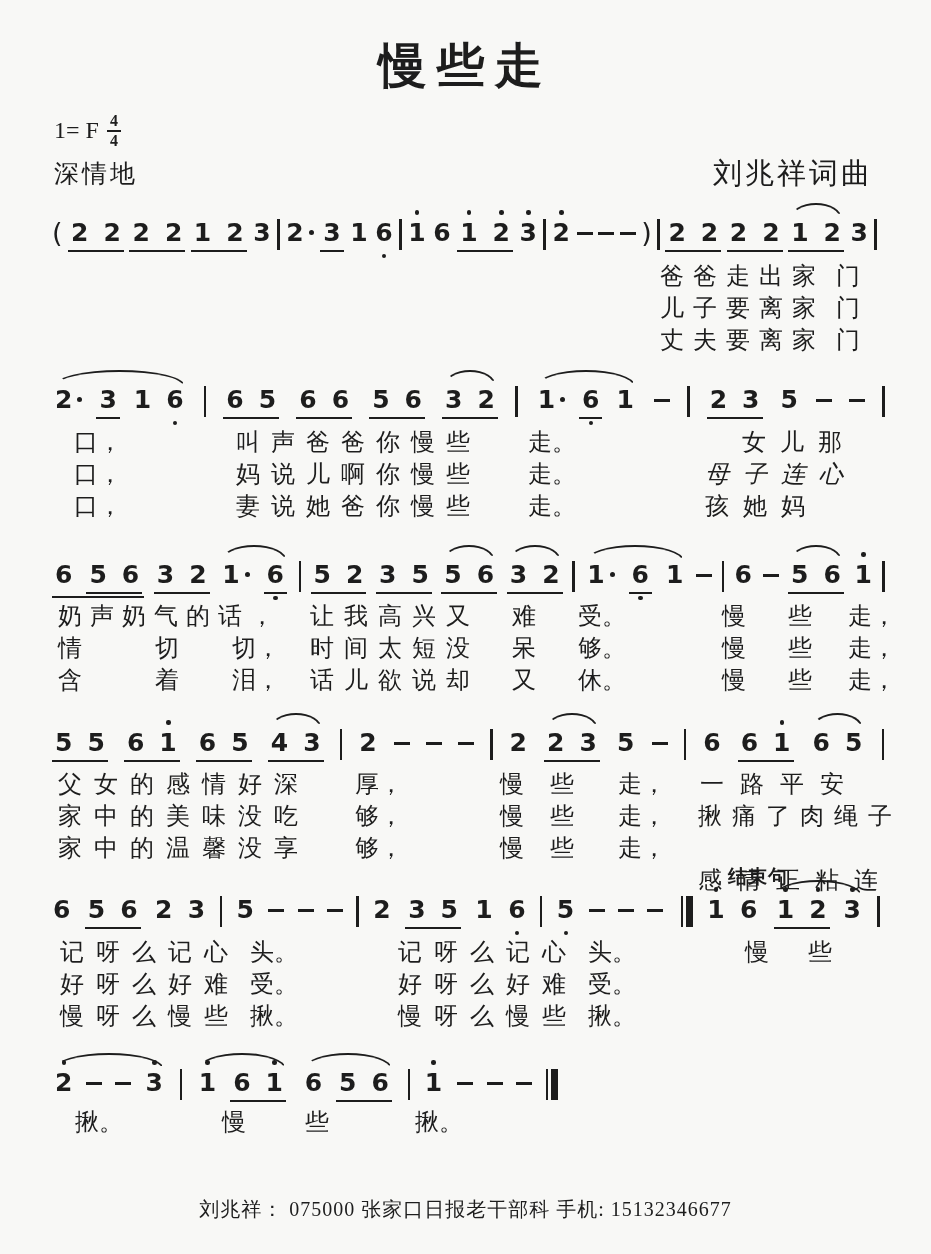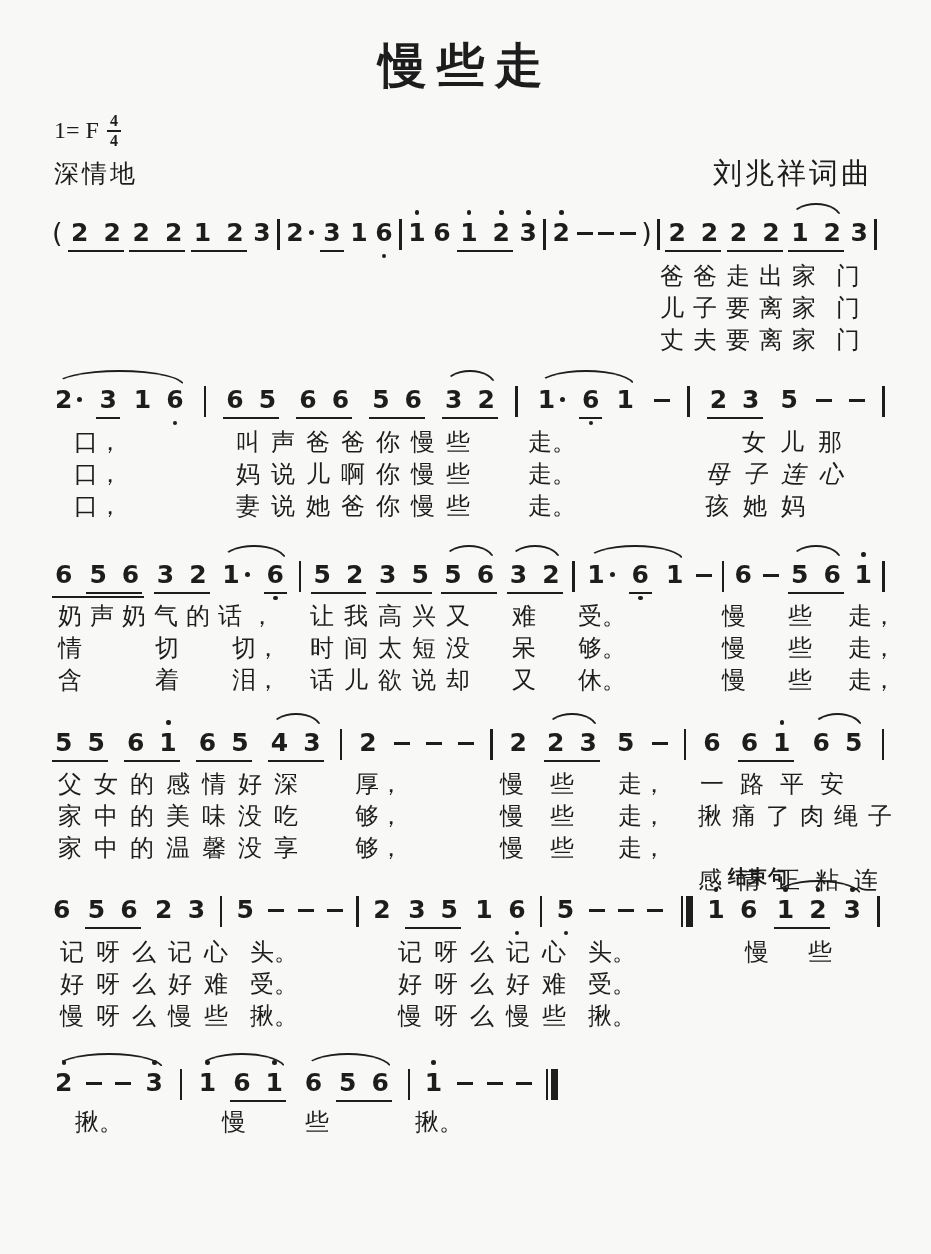--- a/index.html
+++ b/index.html
@@ -411,13 +411,14 @@
         <i class="fbar">
           <i class="thin"></i>
           <i class="thick"></i>
         </i>
       </div>
       <span class="lyr" style="left: 75px; top: 1106px;">揪。</span>
       <span class="lyr" style="left: 222px; top: 1106px;">慢</span>
       <span class="lyr" style="left: 305px; top: 1106px;">些</span>
       <span class="lyr" style="left: 415px; top: 1106px;">揪。</span>
     </div>
+  <div class="footer">刘兆祥： 075000 张家口日报老干部科  手机: 15132346677</div>
 </div>
 
 </body></html>

